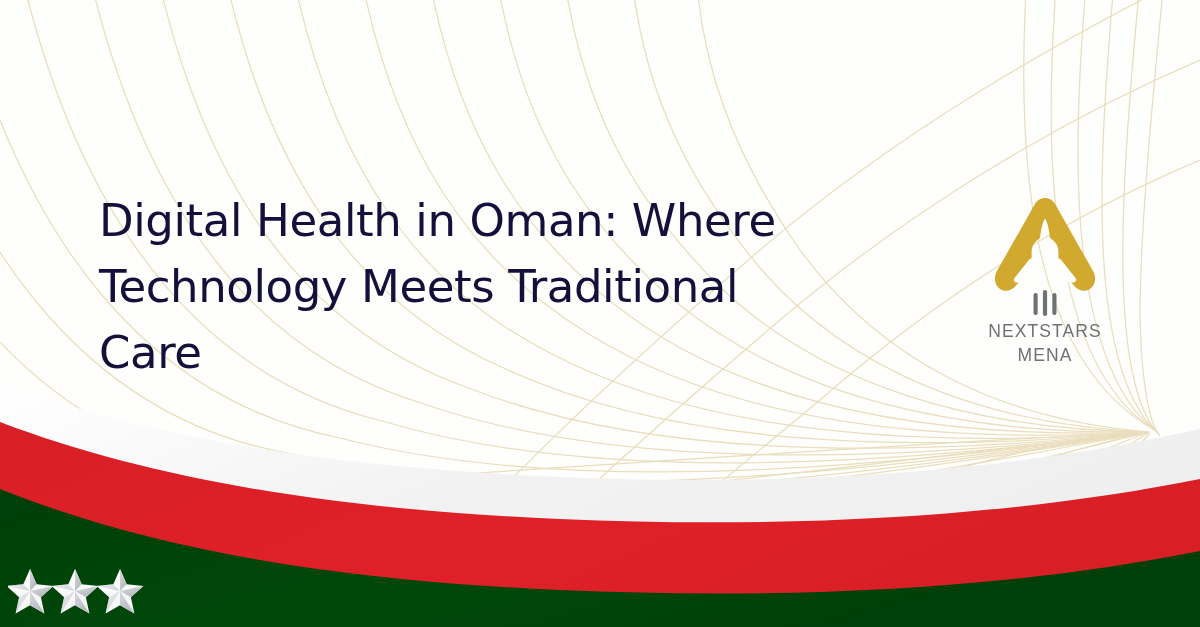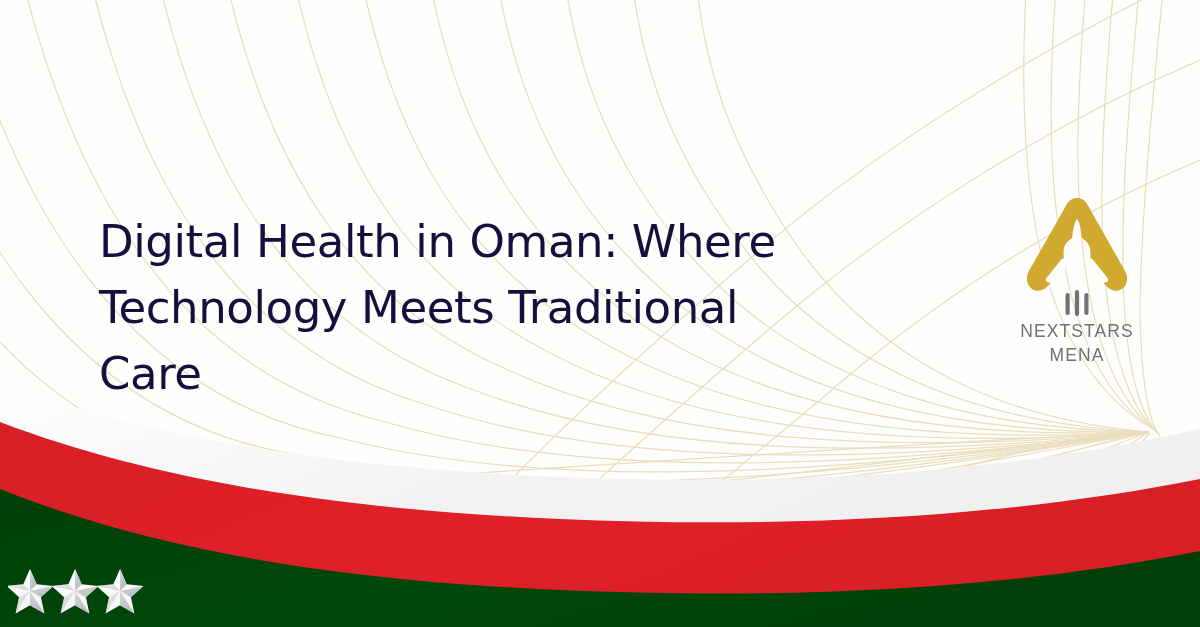--- a/index.html
+++ b/index.html
@@ -41,27 +41,26 @@
   }
 
   #page-title {
     font-family: "DejaVu Sans", "Liberation Sans", sans-serif;
     font-size: 45px;
     line-height: 66px;
     font-weight: 400;
     letter-spacing: -0.4px;
     color: #14103c;
     white-space: pre-line;
-    margin-top: 21px;
   }
 
   
   #logo {
     position: absolute;
-    left: 1004px;
+    left: 972px;
     top: 196px;
     width: 146px;
     z-index: 5;
     text-align: center;
   }
 
   #logo-mark {
     display: block;
     margin: 0 auto;
   }

